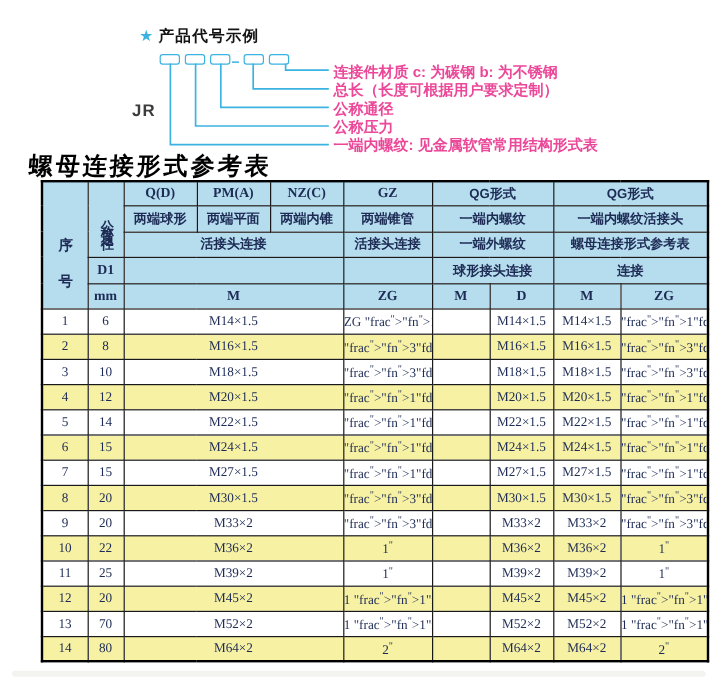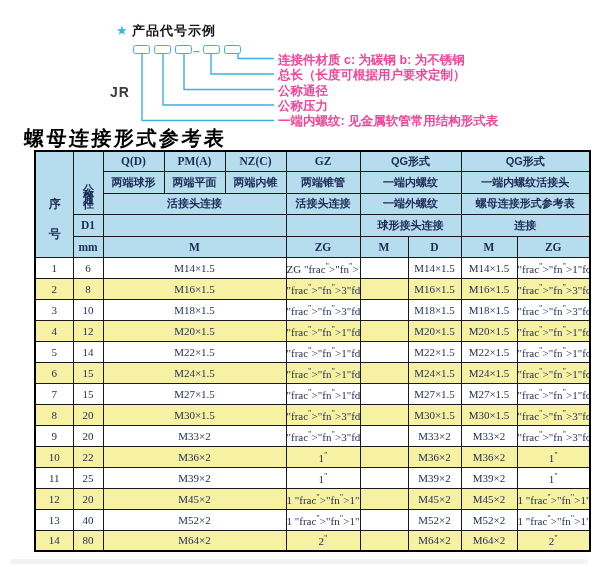--- a/index.html
+++ b/index.html
@@ -246,21 +246,21 @@
           <td>20</td>
           <td colspan="3">M45×2</td>
           <td>1 <span class="&lt;span">"</span>frac<span class="inch">"</span>&gt;<span class="&lt;span">"</span>fn<span class="inch">"</span>&gt;1<span class="&lt;span">"</span>fd&gt;4</td>
           <td></td>
           <td>M45×2</td>
           <td>M45×2</td>
           <td>1 <span class="&lt;span">"</span>frac<span class="inch">"</span>&gt;<span class="&lt;span">"</span>fn<span class="inch">"</span>&gt;1<span class="&lt;span">"</span>fd&gt;4</td>
         </tr>
         <tr class="data-row">
           <td>13</td>
-          <td>40</td>
+          <td>70</td>
           <td colspan="3">M52×2</td>
           <td>1 <span class="&lt;span">"</span>frac<span class="inch">"</span>&gt;<span class="&lt;span">"</span>fn<span class="inch">"</span>&gt;1<span class="&lt;span">"</span>fd&gt;2</td>
           <td></td>
           <td>M52×2</td>
           <td>M52×2</td>
           <td>1 <span class="&lt;span">"</span>frac<span class="inch">"</span>&gt;<span class="&lt;span">"</span>fn<span class="inch">"</span>&gt;1<span class="&lt;span">"</span>fd&gt;2</td>
         </tr>
         <tr class="data-row alt">
           <td>14</td>
           <td>80</td>

